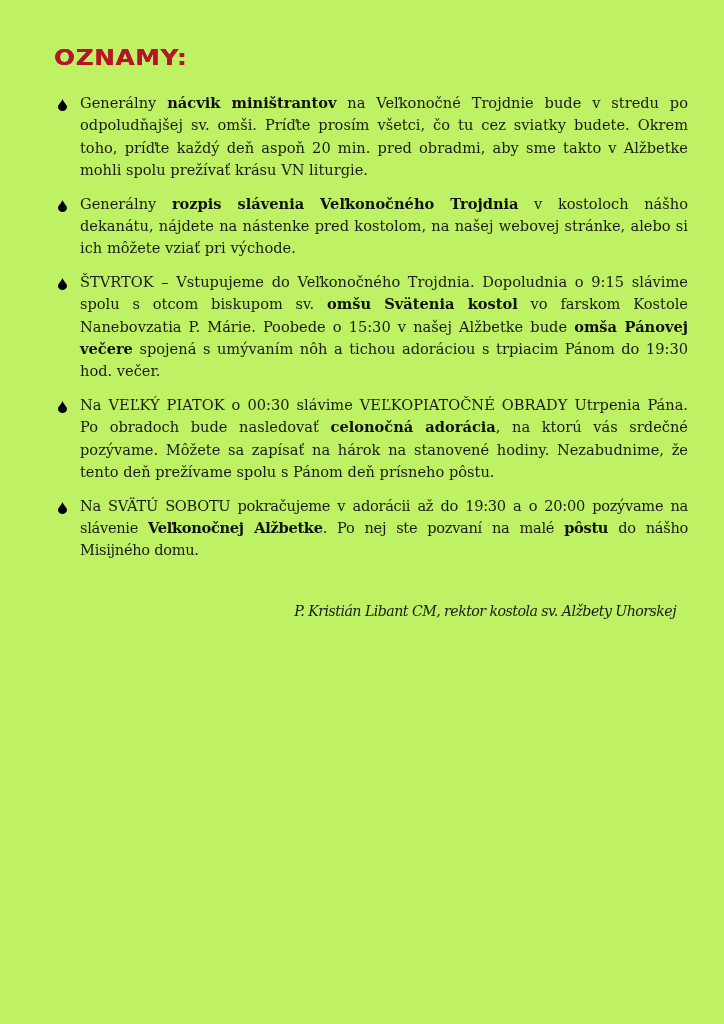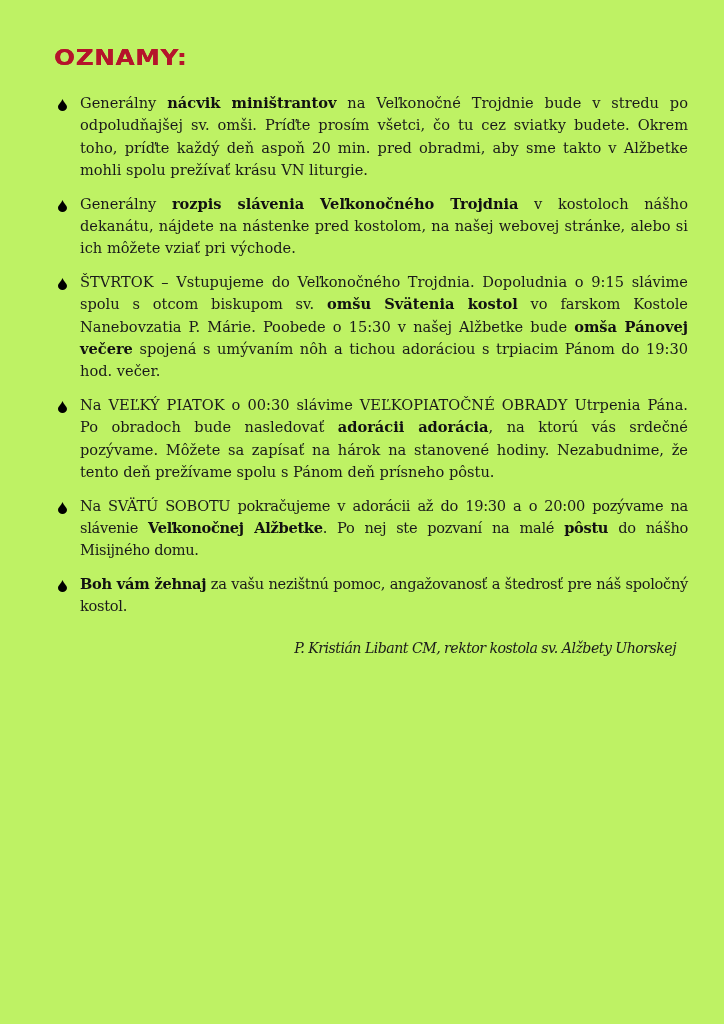--- a/index.html
+++ b/index.html
@@ -12,21 +12,21 @@
     transform: scaleX(1.18); transform-origin: left center;
     text-shadow: 0 0 0.5px #b5142b;
   }
   .list { position: absolute; left: 46px; top: 80px; width: 630px; margin: 12px; padding: 0; list-style: none; }
   .item { position: relative; padding-left: 22px; margin-bottom: 11px;
     font-family: "DejaVu Serif", serif; font-size: 14.6px; line-height: 22.4px; color: #1a1a1a;
     text-align: justify; }
   .item b { font-weight: bold; color: #111; }
   .bullet { position: absolute; left: 0; top: 7px; width: 9px; height: 12px; }
   .bullet svg { display: block; }
-  .sign { position: absolute; right: 48px; top: 640px;
+  .sign { position: absolute; right: 48px; top: 603px;
     font-family: "DejaVu Serif", serif; font-style: italic; font-size: 14.2px; color: #1a1a1a; }
   .tight { letter-spacing: -0.55px; }
   .tight2 { letter-spacing: -0.3px; }
 </style>
 </head>
 <body>
 
 <div class="page">
   <div class="heading">OZNAMY:</div>
   <ul class="list" id="list">
@@ -42,26 +42,21 @@
         </span><span>Generálny </span><b>rozpis slávenia Veľkonočného Trojdnia</b><span> v kostoloch nášho dekanátu, nájdete na nástenke pred kostolom, na našej webovej stránke, alebo si ich môžete vziať pri východe.</span></li>
       <li class="item"><span class="bullet">
           <svg width="9" height="12" viewBox="0 0 9 12">
             <path d="M4.5 0 C5.5 3 9 5.5 9 8 A4.5 4 0 0 1 0 8 C0 5.5 3.5 3 4.5 0 Z" fill="#000000"></path>
           </svg>
         </span><span>ŠTVRTOK – Vstupujeme do Veľkonočného Trojdnia.  Dopoludnia o 9:15 slávime spolu s otcom biskupom sv. </span><b>omšu Svätenia kostol</b><span> vo farskom Kostole Nanebovzatia P. Márie.  Poobede o 15:30 v našej Alžbetke bude </span><b>omša Pánovej večere</b><span> spojená s umývaním nôh a tichou adoráciou s trpiacim Pánom do 19:30 hod. večer.</span></li>
       <li class="item"><span class="bullet">
           <svg width="9" height="12" viewBox="0 0 9 12">
             <path d="M4.5 0 C5.5 3 9 5.5 9 8 A4.5 4 0 0 1 0 8 C0 5.5 3.5 3 4.5 0 Z" fill="#000000"></path>
           </svg>
-        </span><span>Na VEĽKÝ PIATOK o 00:30 slávime VEĽKOPIATOČNÉ OBRADY Utrpenia Pána. Po obradoch bude nasledovať </span><b>adorácii adorácia</b><span>, na ktorú vás srdečné pozývame.  Môžete sa zapísať na hárok na stanovené hodiny.  Nezabudnime, že tento deň prežívame spolu s Pánom deň prísneho pôstu.</span></li>
+        </span><span>Na VEĽKÝ PIATOK o 00:30 slávime VEĽKOPIATOČNÉ OBRADY Utrpenia Pána. Po obradoch bude nasledovať </span><b>celonočná adorácia</b><span>, na ktorú vás srdečné pozývame.  Môžete sa zapísať na hárok na stanovené hodiny.  Nezabudnime, že tento deň prežívame spolu s Pánom deň prísneho pôstu.</span></li>
       <li class="item tight2"><span class="bullet">
           <svg width="9" height="12" viewBox="0 0 9 12">
             <path d="M4.5 0 C5.5 3 9 5.5 9 8 A4.5 4 0 0 1 0 8 C0 5.5 3.5 3 4.5 0 Z" fill="#000000"></path>
           </svg>
         </span><span>Na SVÄTÚ SOBOTU pokračujeme v adorácii až do 19:30 a o 20:00 pozývame na slávenie </span><b>Veľkonočnej Alžbetke</b><span>.  Po nej ste pozvaní na malé </span><b>pôstu</b><span> do nášho Misijného domu.</span></li>
-      <li class="item tight2"><span class="bullet">
-          <svg width="9" height="12" viewBox="0 0 9 12">
-            <path d="M4.5 0 C5.5 3 9 5.5 9 8 A4.5 4 0 0 1 0 8 C0 5.5 3.5 3 4.5 0 Z" fill="#000000"></path>
-          </svg>
-        </span><b>Boh vám žehnaj</b><span> za vašu nezištnú pomoc, angažovanosť a štedrosť pre náš spoločný kostol.</span></li>
     </ul>
   <div class="sign tight">P. Kristián Libant CM, rektor kostola sv. Alžbety Uhorskej</div>
 </div>
 
 </body></html>

